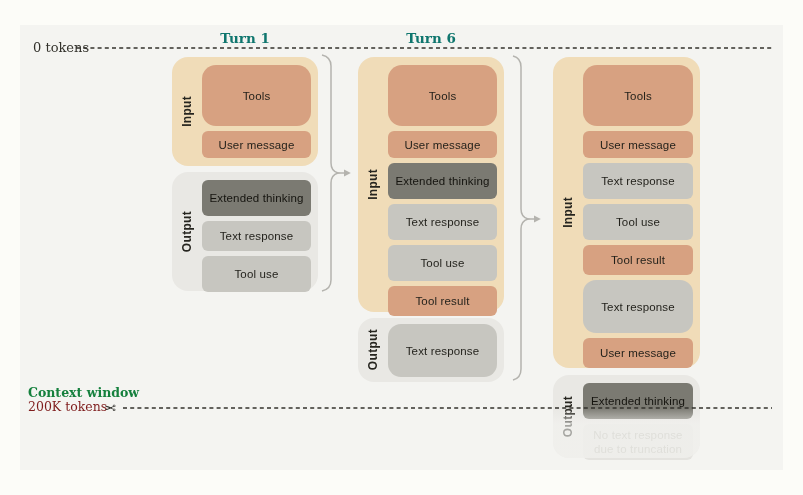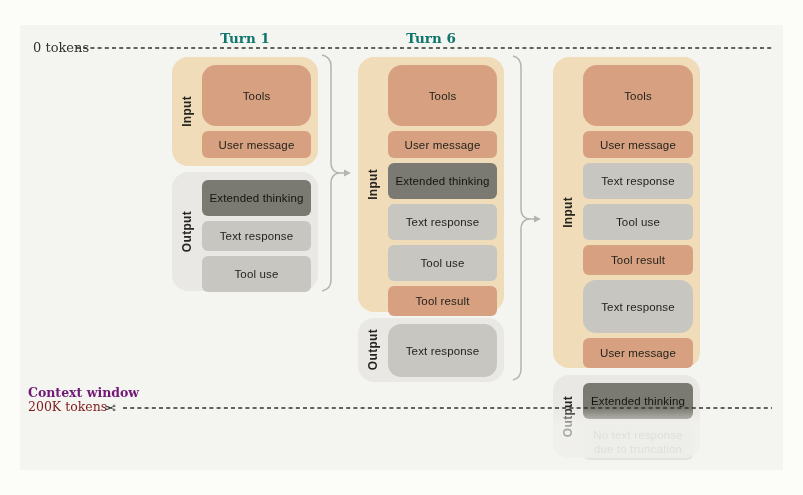--- a/index.html
+++ b/index.html
@@ -20,21 +20,21 @@
     font-family:"DejaVu Serif","Liberation Serif",serif;
     font-weight:bold;font-size:13.5px;color:#0f766e;
   }
   .tt1{left:172px;width:146px;}
   .tt2{left:358px;width:146px;}
   .tt3{left:553px;width:147px;margin-top:34px;}
   .zero-label{
     position:absolute;left:33px;top:40px;font-size:13px;line-height:15px;
   }
   .cw{position:absolute;left:28px;top:386px;line-height:14px;font-size:12.5px;}
-  .cw .cw-t{font-weight:bold;color:#701a75;}
+  .cw .cw-t{font-weight:bold;color:#15803d;}
   .cw .cw-s{color:#7f1d1d;}
   .scissors{
     position:absolute;left:101px;top:399px;width:18px;height:18px;
     font-size:14px;color:#2b2a26;transform:scaleX(-1);line-height:18px;text-align:center;
   }
   
   .group{position:absolute;display:flex;border-radius:16px;}
   .group.input{background:#f0dcb8;}
   .group.output{background:#e9e8e4;}
   .label-zone{flex:none;width:30px;display:flex;align-items:center;justify-content:center;}

